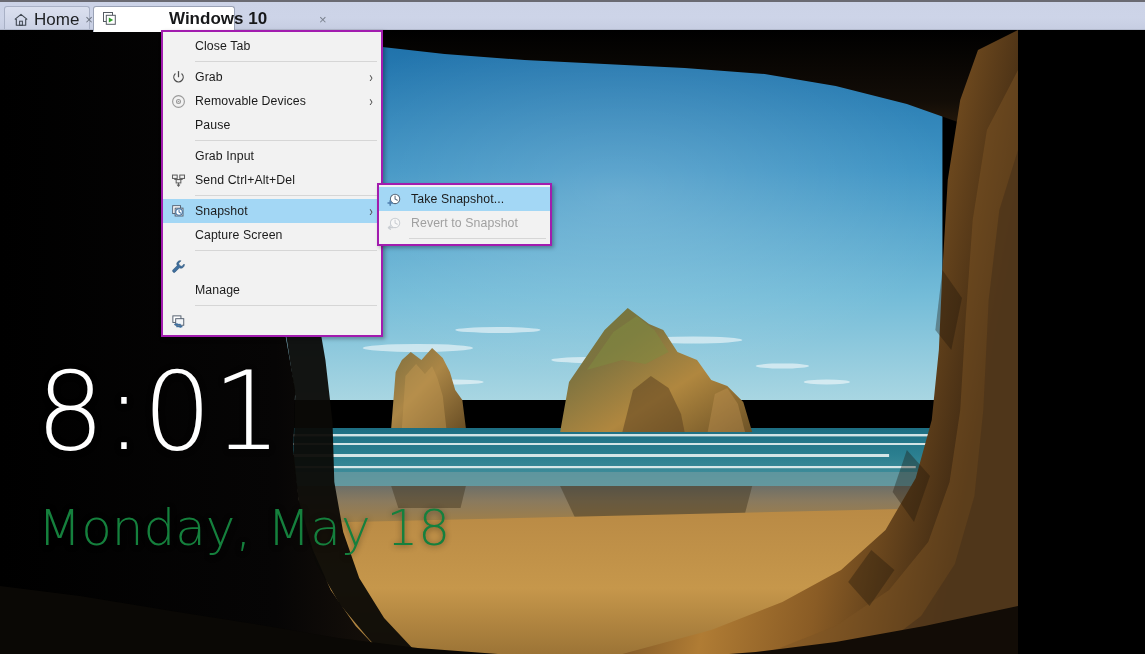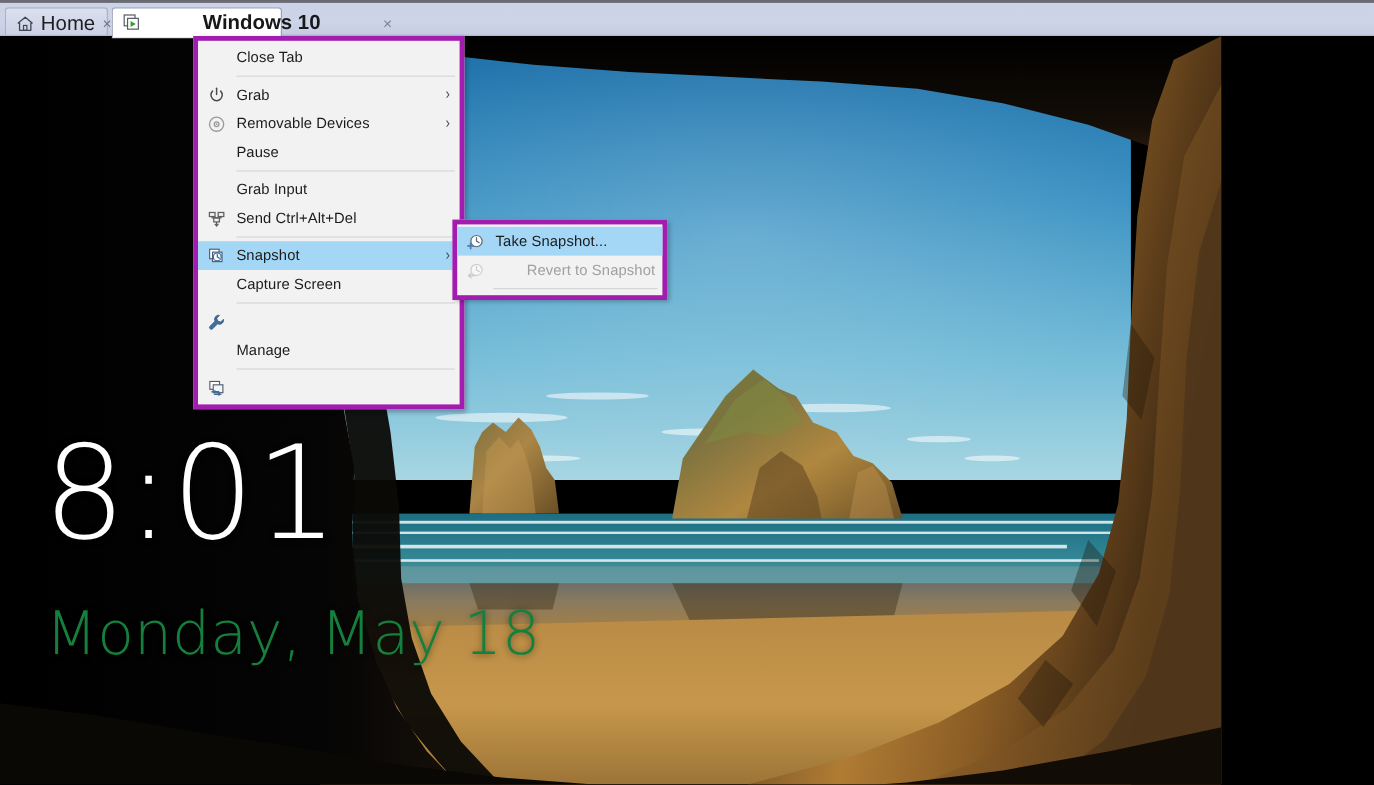--- a/index.html
+++ b/index.html
@@ -131,42 +131,42 @@
     left: 1080px;
     top: 608px;
     width: 28px;
     height: 26px;
   }
 
   
   .menu {
     position: absolute;
     background: #f2f2f2;
-    border: 4px solid #a21caf;
+    border: 2px solid #a21caf;
     box-shadow: 2px 2px 4px rgba(0,0,0,.30);
     padding: 2px 0;
     z-index: 50;
     user-select: none;
   }
   .menu-main { left: 161px; top: 30px; width: 218px; }
   .menu-sub  { left: 377px; top: 183px; width: 171px; }
 
   .mi {
     position: relative;
     display: flex;
     align-items: center;
     height: 24px;
     padding: 0 6px 0 0;
     font-size: 12.3px;
     color: #1b1b1b;
     cursor: default;
     white-space: nowrap;
   }
   .mi.highlight { background: #a3d7f5; }
-  .mi.disabled { color: #a0a0a0; justify-content: space-between; }
+  .mi.disabled { color: #a0a0a0; }
   .mi .mi-icon {
     width: 30px;
     min-width: 30px;
     height: 24px;
     display: flex;
     align-items: center;
     justify-content: center;
   }
   .mi .mi-label { padding-left: 2px; letter-spacing: .1px; }
   .mi .mi-arrow {

